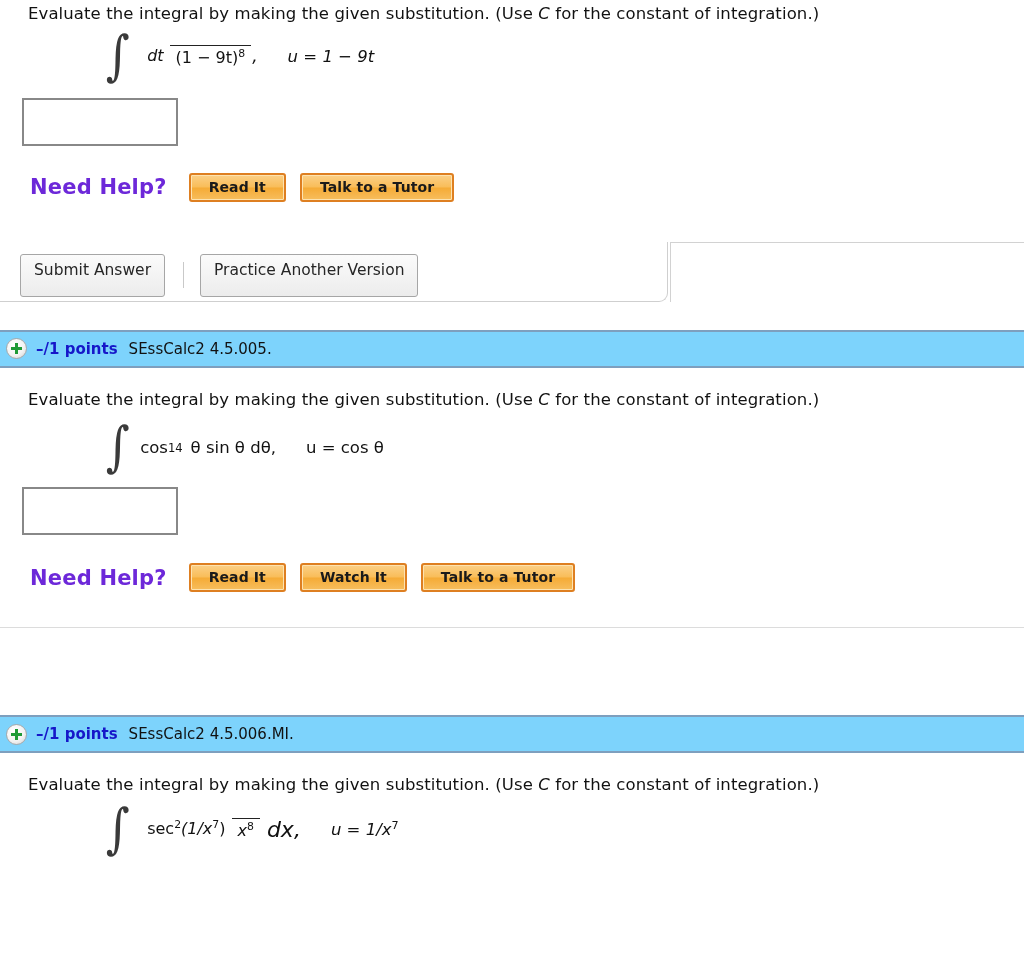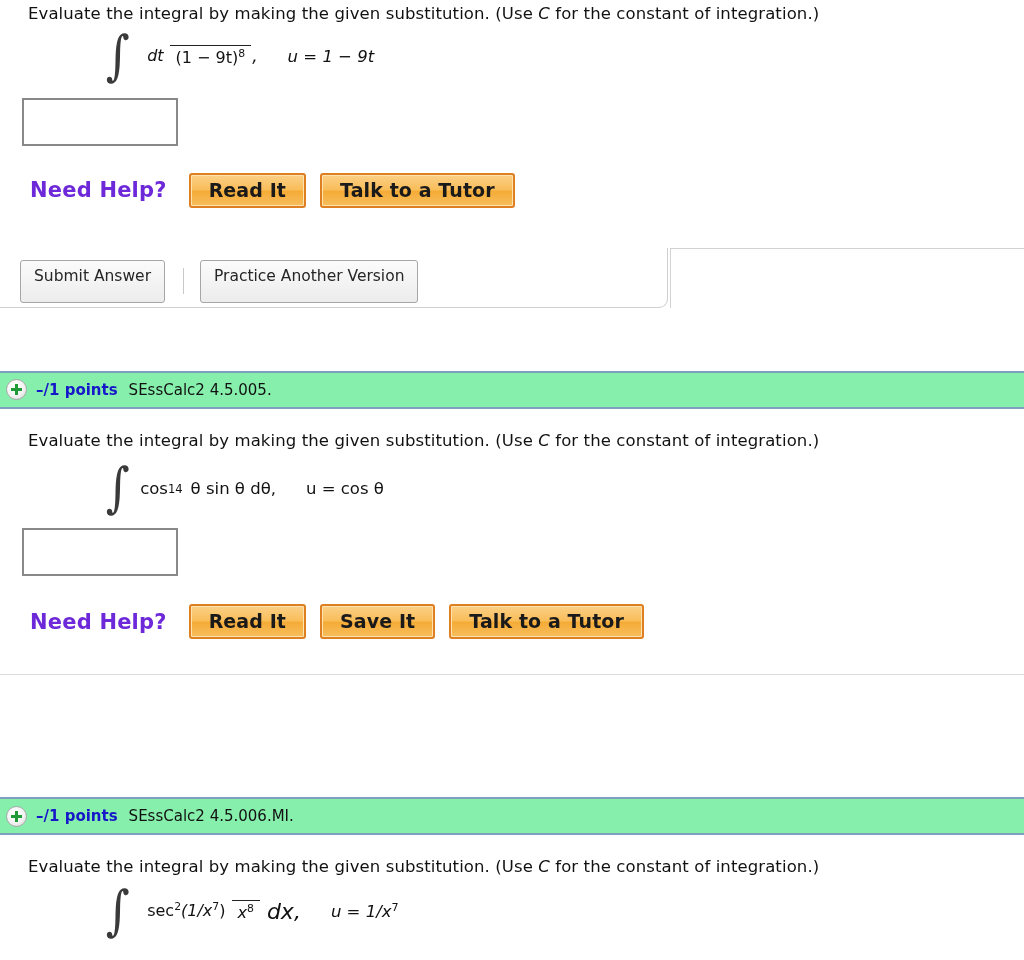--- a/index.html
+++ b/index.html
@@ -103,21 +103,21 @@
     background: linear-gradient(180deg, #fbd087 0%, #f9bd59 48%, #f5ab36 52%, #f7be5e 100%);
     border-radius: 3px;
     padding: 3px 6px 4px 6px;
     margin-right: 14px;
     box-shadow: inset 0 0 0 1px #fde3b0;
     cursor: pointer;
     display: inline-block;
   }
   .help-btn span {
     display: block;
-    font-size: 19px;
+    font-size: 14px;
     font-weight: bold;
     color: #1a1a1a;
     padding: 1px 12px 1px 12px;
     letter-spacing: 0.1px;
     white-space: nowrap;
   }
 
   
   .submit-area {
     position: relative;
@@ -168,29 +168,28 @@
   }
   .vsep {
     width: 1px;
     height: 26px;
     background: #c9c9c9;
     margin: 0 16px 0 6px;
   }
 
   
   .qheader {
-    background: #86efac;
+    background: #7dd3fc;
     border-top: 2px solid #7e9fbe;
     border-bottom: 2px solid #7e9fbe;
     height: 38px;
     display: flex;
     align-items: center;
     padding-left: 6px;
     box-sizing: border-box;
-    margin-top: 35px;
   }
   .expand-icon {
     width: 19px;
     height: 19px;
     border-radius: 50%;
     background: radial-gradient(circle at 38% 32%, #ffffff 0%, #f2f2f2 58%, #cfcfcf 100%);
     border: 1px solid #a8a8a8;
     position: relative;
     margin-right: 9px;
     flex: 0 0 auto;
@@ -312,21 +311,21 @@
   <input class="answer-box" type="text" value="" style="">
 
   <div style="height:28px"></div>
 
   <div class="needhelp-row">
     <span class="needhelp-label">Need Help?</span>
     <span class="help-btn">
         <span>Read It</span>
       </span>
     <span class="help-btn">
-        <span>Save It</span>
+        <span>Watch It</span>
       </span>
     <span class="help-btn">
         <span>Talk to a Tutor</span>
       </span>
   </div>
 
   <div style="height:35px"></div>
   <div class="hr-divider"></div>
 
 </div>

